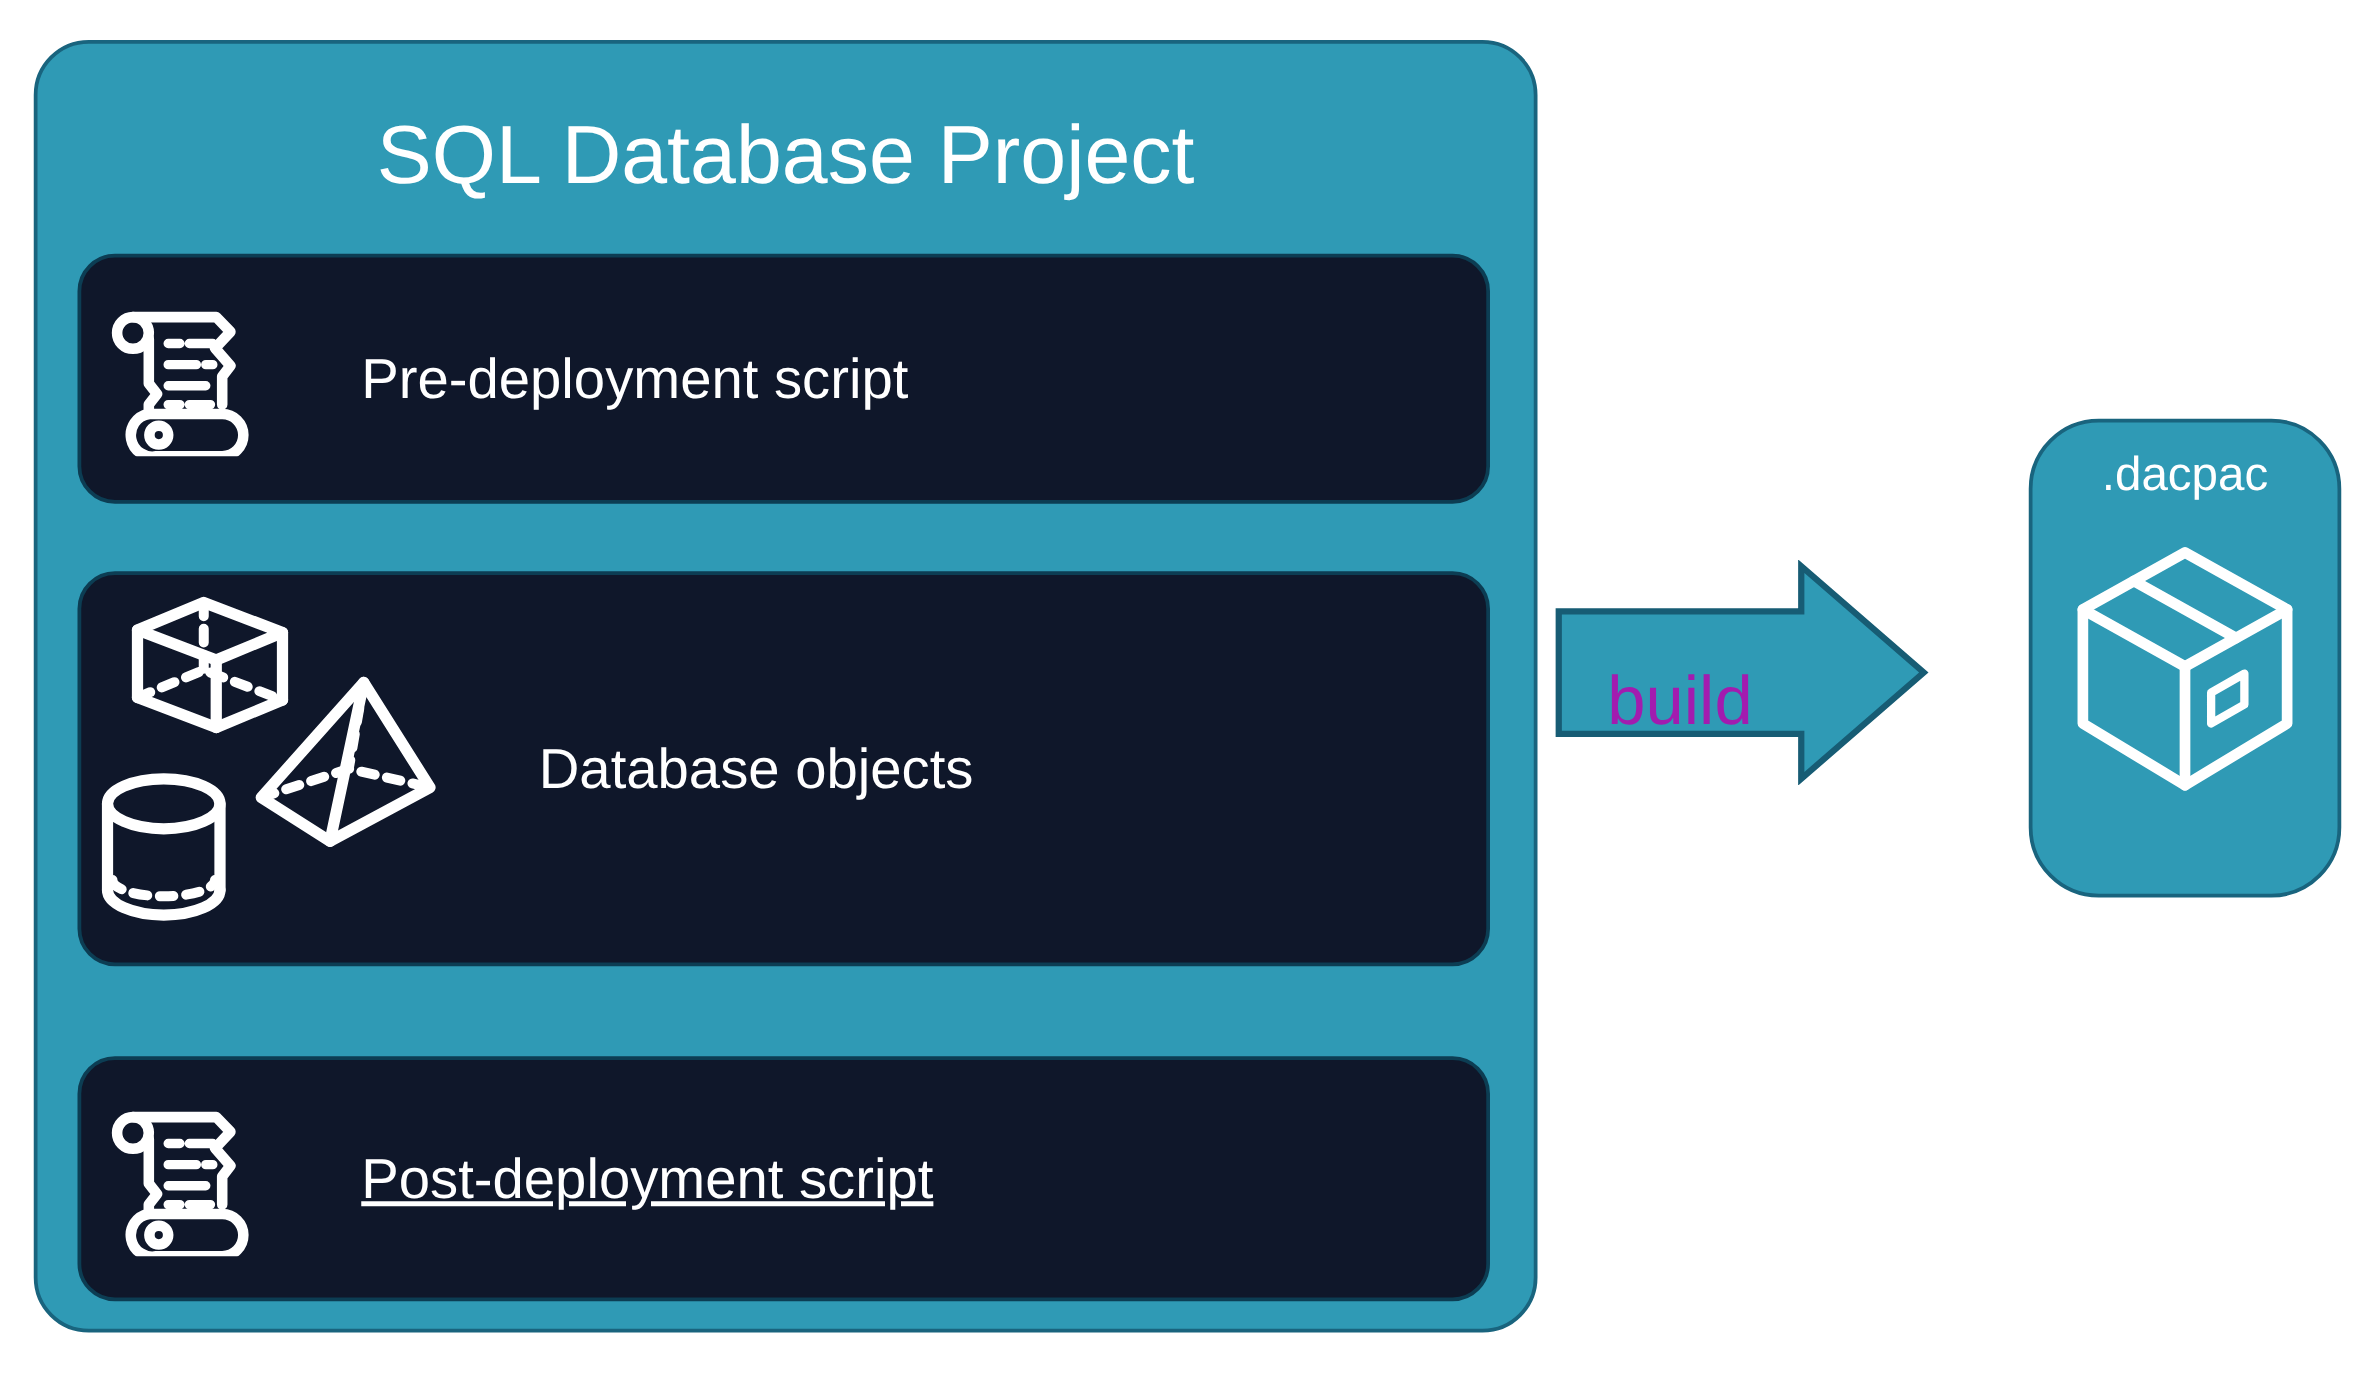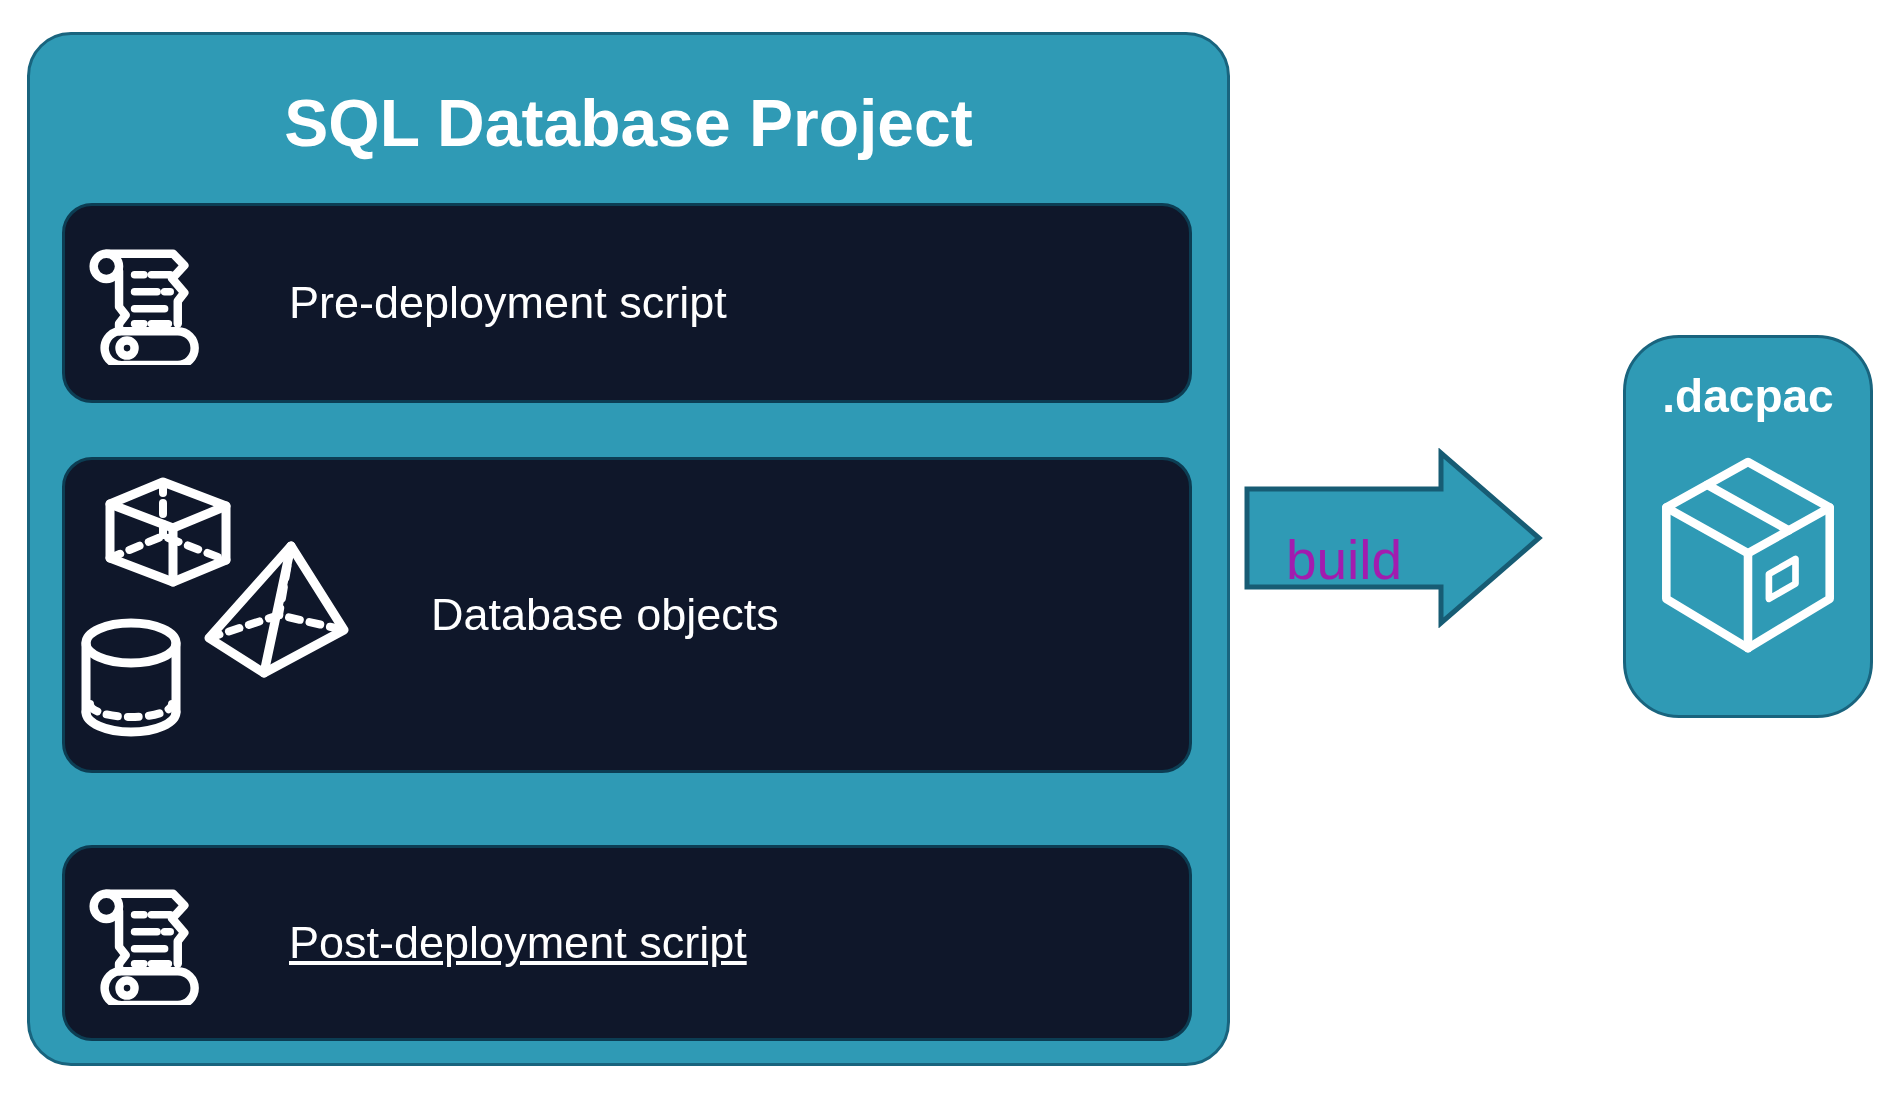--- a/index.html
+++ b/index.html
@@ -17,21 +17,21 @@
   .project{
     position:absolute;left:27px;top:32px;width:1203px;height:1034px;
     background:#2F9AB5;
     border:3px solid #19647E;
     border-radius:44px;
     box-sizing:border-box;
   }
   .project-title{
     position:absolute;left:0;top:52px;width:100%;
     text-align:center;
-    font-size:66px;font-weight:700;line-height:1.1;
+    font-size:66px;font-weight:400;line-height:1.1;
     color:#ffffff;
   }
 
   
   .inner-box{
     position:absolute;left:32px;width:1130px;
     background:#0f172a;
     border:3px solid #0C3D53;
     border-radius:30px;
     box-sizing:border-box;
@@ -63,22 +63,22 @@
   
   .dacpac{
     position:absolute;left:1623px;top:335px;width:250px;height:383px;
     background:#2F9AB5;
     border:3px solid #19647E;
     border-radius:56px;
     box-sizing:border-box;
     display:flex;flex-direction:column;align-items:center;
   }
   .dacpac-title{
-    margin-top:33px;
-    font-size:46px;font-weight:700;color:#ffffff;line-height:1.1;
+    margin-top:22px;
+    font-size:38px;font-weight:400;color:#ffffff;line-height:1.1;
   }
   .package-wrap{margin-top:30px;width:190px;height:210px;}
 
   svg{display:block;}
 </style>
 </head>
 <body>
 
 <div class="stage">
 

